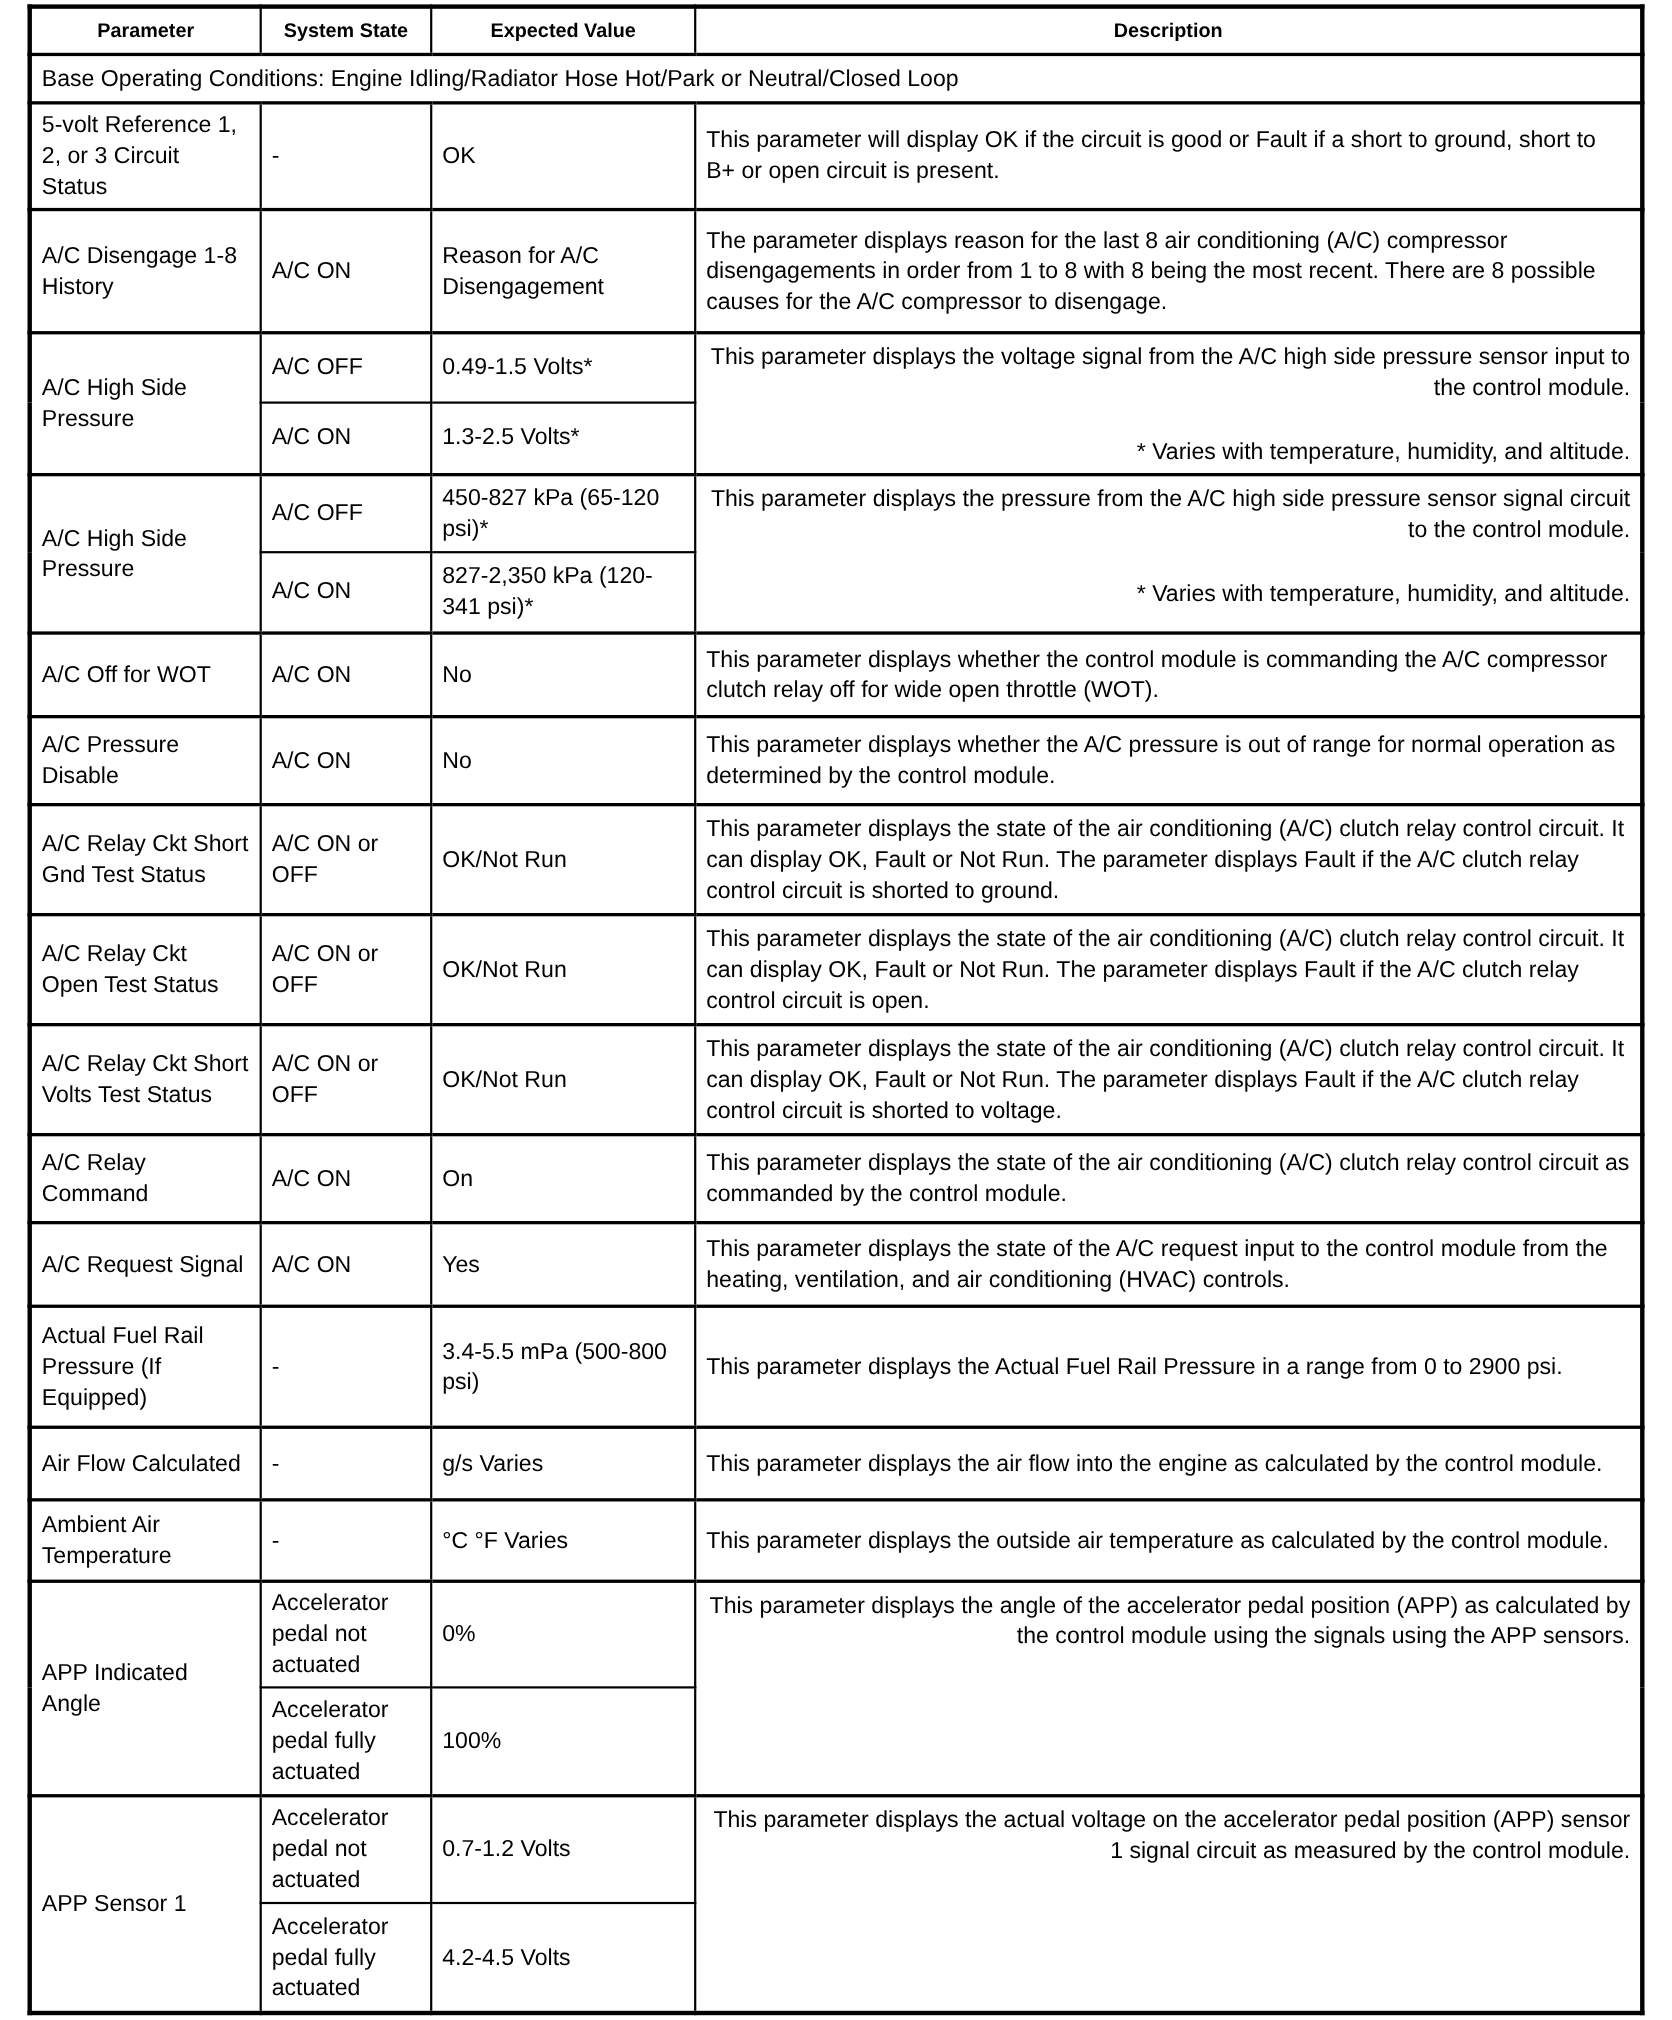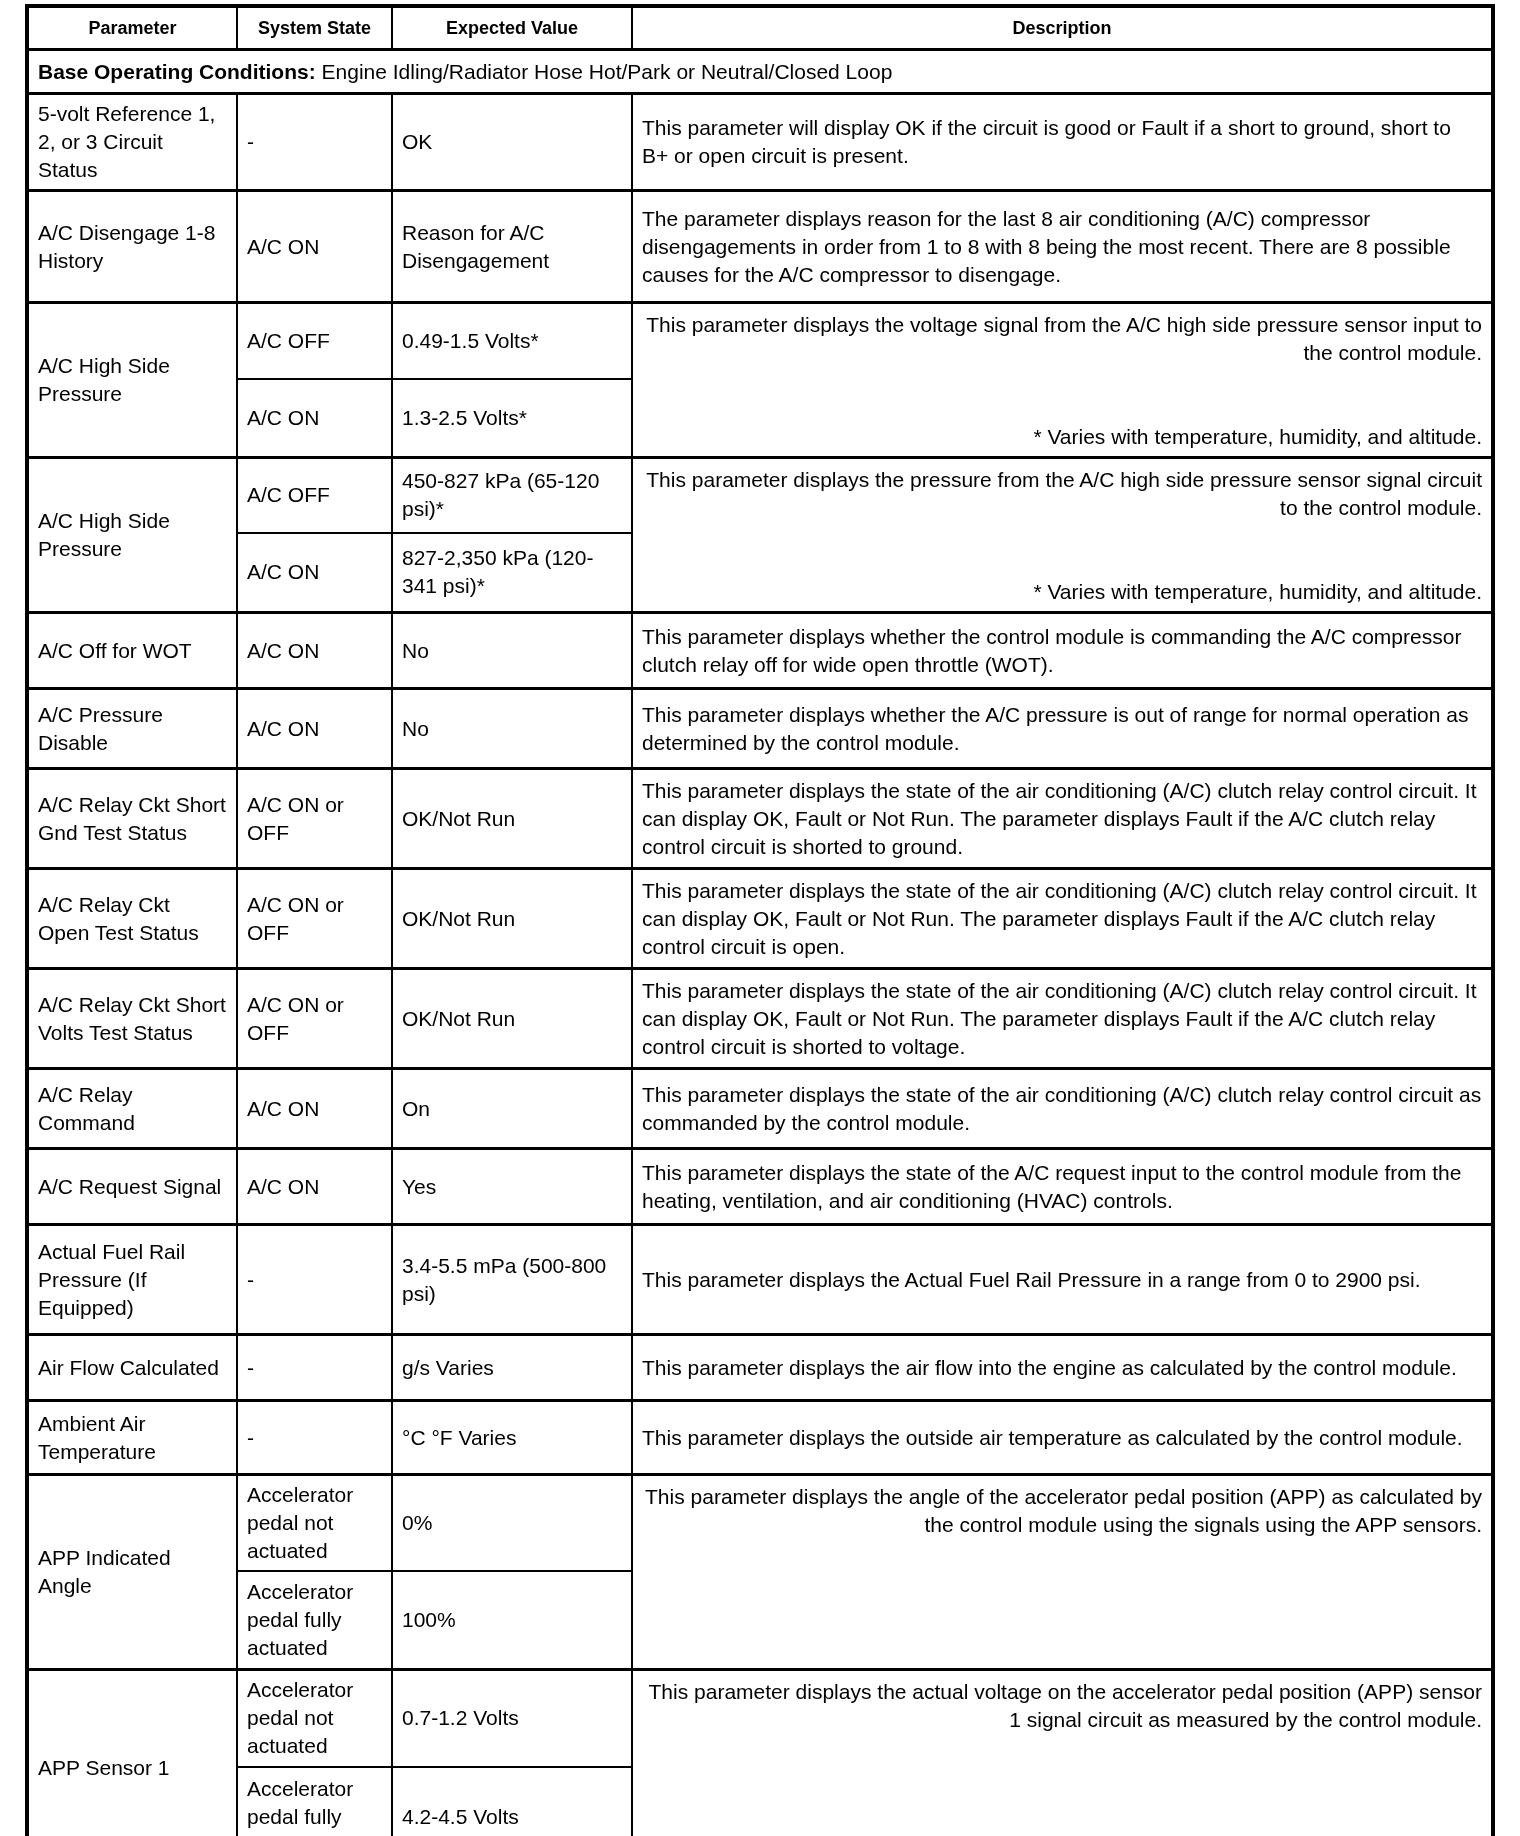--- a/index.html
+++ b/index.html
@@ -44,23 +44,23 @@
     font-weight: bold;
     font-size: 18px;
     border-bottom-width: 3px;
     padding: 6px 4px;
   }
   tr.gs td { border-top-width: 3px; }
   td.section-cell {
     font-size: 21px;
     padding: 6px 9px;
   }
-  td.section-cell .b { font-weight: bold; }
+  td.section-cell .b { font-weight: normal; }
   td.desc p { margin: 0; }
-  td.desc p.note { margin-top: 56px; }
+  td.desc p.note { margin-top: 30px; }
   td.top { vertical-align: top; padding-top: 7px; text-align: right; }
 </style>
 </head>
 <body>
 
 <div class="page">
 
   <table class="scan-table">
     <colgroup>
       <col class="c-param">

